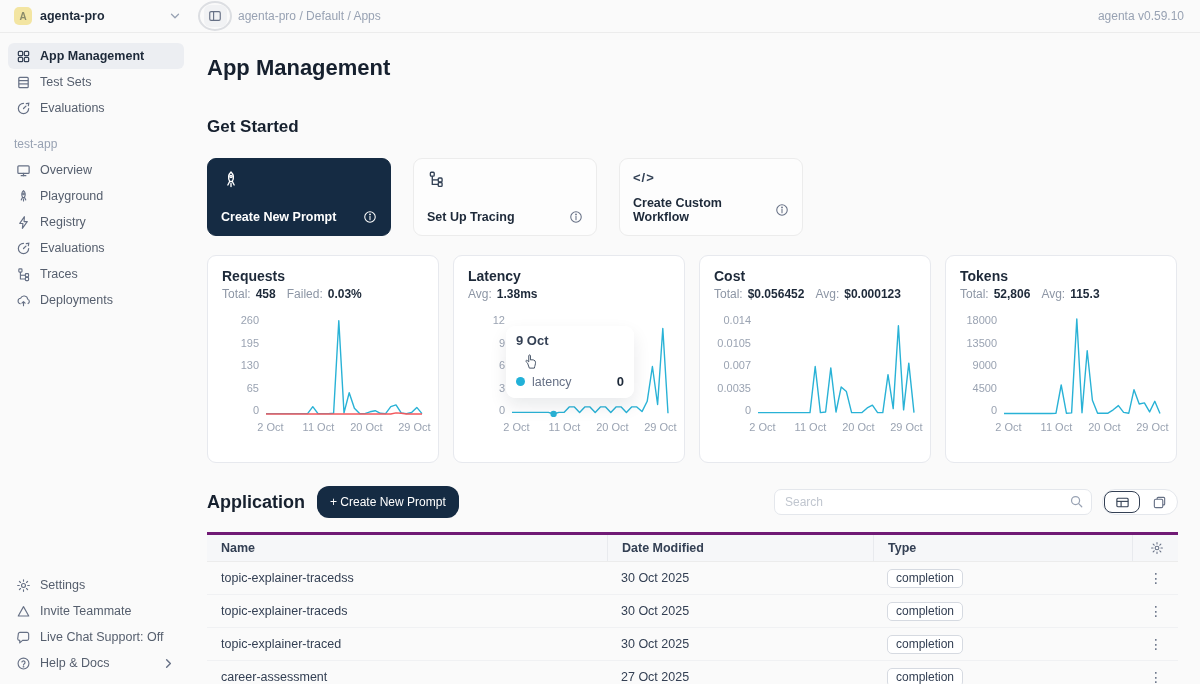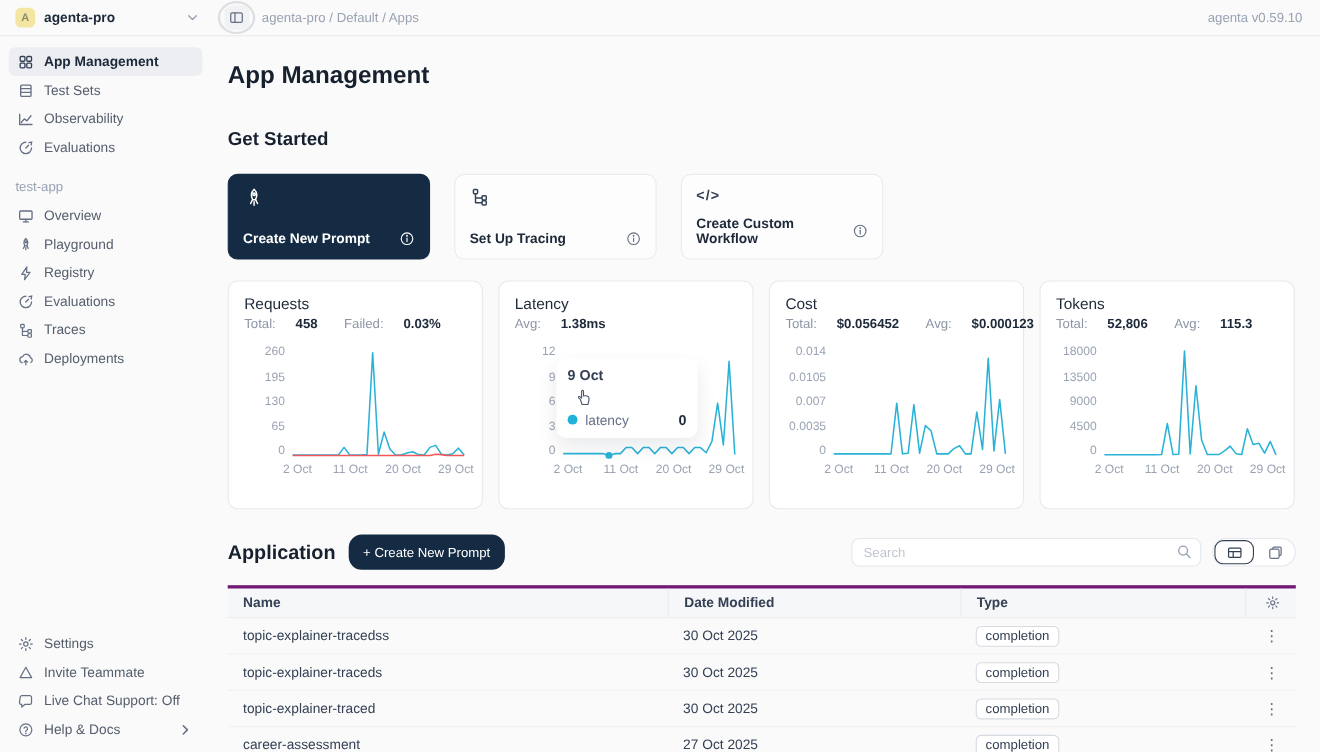--- a/index.html
+++ b/index.html
@@ -48,22 +48,22 @@
   .gs-card.dark { background:#152b43; border-color:#152b43; color:#fff;}
   .gs-label-row { display:flex; align-items:center; justify-content:space-between;}
   .gs-label { font-size:12.5px; font-weight:600; color:#1d2939;}
   .gs-card.dark .gs-label { color:#fff;}
   .code-glyph { font-size:13px; font-weight:700; color:#334155; letter-spacing:1px;}
 
   
   .stats-row { display:flex; gap:14px; margin-top:19px;}
   .stat-card { width:232px; height:208px; background:#fff; border:1px solid #e7e9ee;
     border-radius:9px; padding:12px 14px; position:relative;}
-  .stat-title { font-size:14px; font-weight:400; color:#1d2939;}
-  .stat-stats { margin-top:3px; font-size:12px; color:#8d96a5; display:flex; gap:18px; align-items:baseline;}
+  .stat-title { font-size:14px; font-weight:700; color:#1d2939;}
+  .stat-stats { margin-top:3px; font-size:12px; color:#8d96a5; display:flex; gap:5px; align-items:baseline;}
   .s-value { color:#1d2939; font-weight:700; margin-right:6px;}
   .chart-body { display:flex; gap:5px; margin-top:12px;}
   .y-axis { display:flex; flex-direction:column; justify-content:space-between; align-items:flex-end;
     width:40px; height:104px; font-size:11px; color:#9aa3b2; padding-top:1px; padding-bottom:1px;}
   .plot { position:relative; width:160px;}
   .plot svg { width:160px; height:104px;}
   .x-labels { position:relative; height:14px; margin-top:4px; font-size:11px; color:#9aa3b2;}
   .x-labels span { position:absolute; transform:translateX(-50%); white-space:nowrap;}
   .xt0{left:4%}.xt1{left:34%}.xt2{left:64%}.xt3{left:94%}
 
@@ -143,27 +143,20 @@
   </div>
   <div class="nav-item">
     <svg class="icon" viewBox="0 0 16 16" fill="none" stroke="#667085" stroke-width="1.3">
         <rect x="3" y="2.5" width="10" height="11" rx="1"></rect>
         <line x1="3" y1="6" x2="13" y2="6"></line>
         <line x1="3" y1="9.5" x2="13" y2="9.5"></line>
       </svg>
     <span>Test Sets</span>
   </div>
   <div class="nav-item">
-    <svg class="icon" viewBox="0 0 16 16" fill="none" stroke="#667085" stroke-width="1.3" stroke-linecap="round" stroke-linejoin="round">
-        <path d="M2 3 v10 h12"></path>
-        <polyline points="3.5,11 6.5,7.5 9,9.5 13,4.5"></polyline>
-      </svg>
-    <span>Observability</span>
-  </div>
-  <div class="nav-item">
     <svg class="icon" viewBox="0 0 16 16" fill="none" stroke="#667085" stroke-width="1.3" stroke-linecap="round">
         <path d="M13.5 8 a5.5 5.5 0 1 1-5.5-5.5"></path>
         <path d="M11 2.8 l2.6-.4 -.4 2.6"></path>
         <line x1="8" y1="8" x2="10.6" y2="5.4"></line>
       </svg>
     <span>Evaluations</span>
   </div>
 
   <div class="nav-group-label">test-app</div>
 

